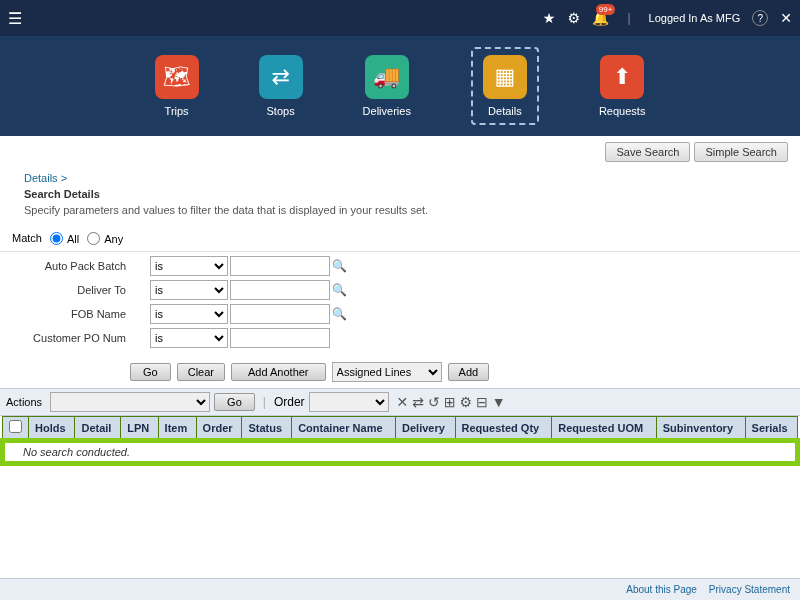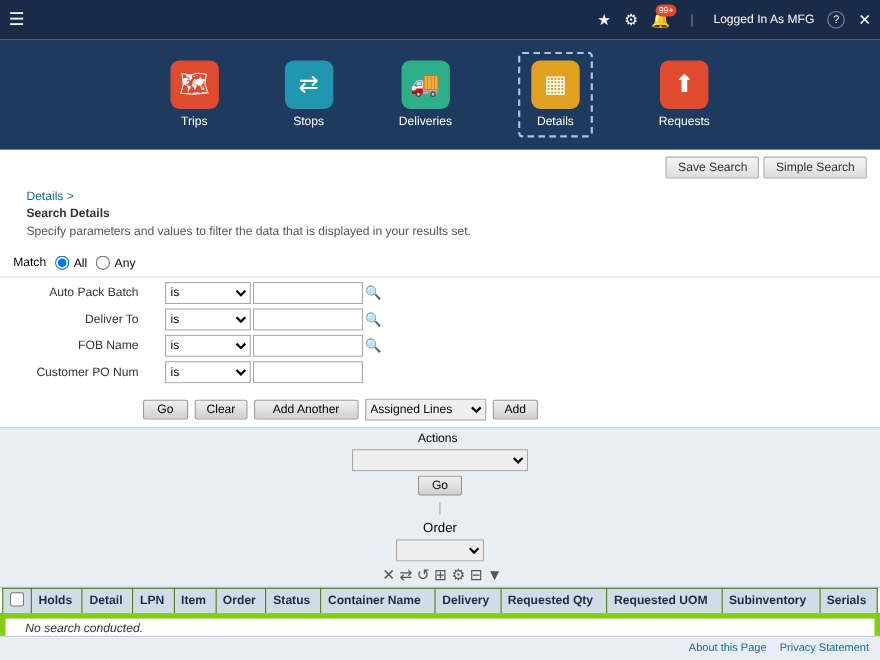--- a/index.html
+++ b/index.html
@@ -223,21 +223,20 @@
 
     
     .table-toolbar {
       background: #e8eef4;
       border-top: 1px solid #c0ccd8;
       border-bottom: 1px solid #c0ccd8;
       display: flex;
       align-items: center;
       padding: 3px 6px;
       gap: 4px;
-      flex-direction: column;
     }
     .actions-label { font-size: 11px; margin-right: 4px; }
     .actions-select {
       height: 20px;
       font-size: 11px;
       border: 1px solid #aaa;
       width: 160px;
     }
     .toolbar-separator { color: #aaa; margin: 0 4px; }
     .order-select {

